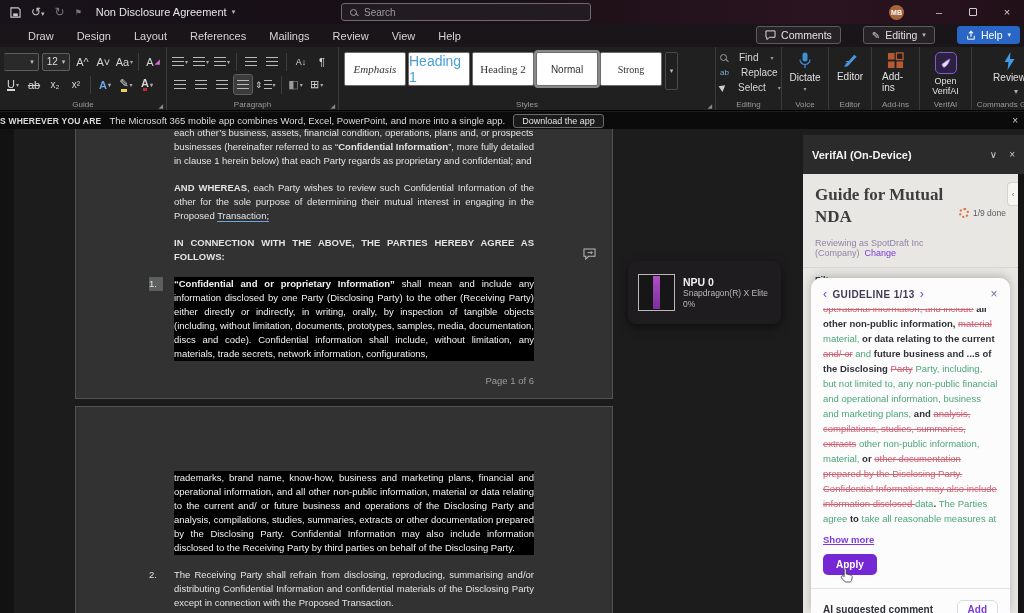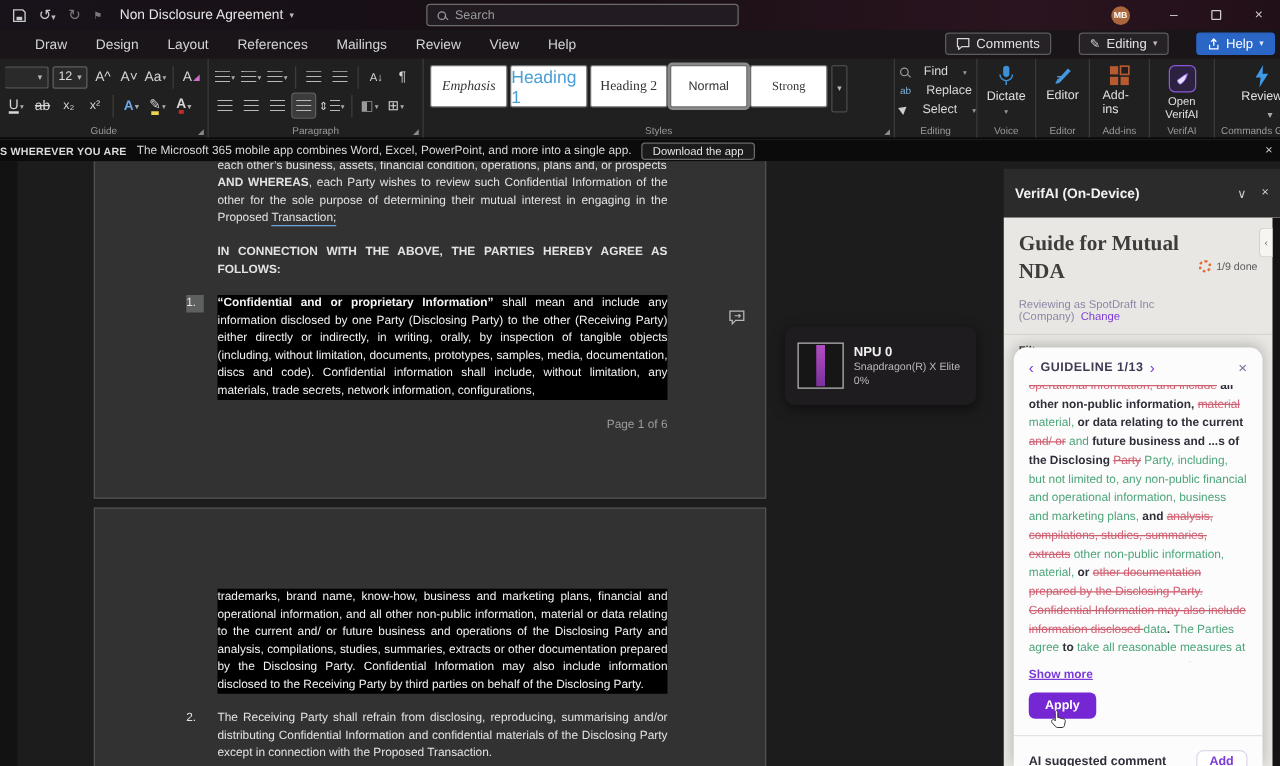--- a/index.html
+++ b/index.html
@@ -431,20 +431,21 @@
     <span>The Microsoft 365 mobile app combines Word, Excel, PowerPoint, and more into a single app.</span>
     <span class="dl-btn">Download the app</span>
     <span class="banner-x">×</span>
   </div>
 
   <div class="main">
     <div class="docarea">
 
       <div class="page page1">
         <div class="clip-line">each other’s business, assets, financial condition, operations, plans and, or prospects of their</div>
+        <p><span>businesses (hereinafter referred to as “</span><b>Confidential Information</b><span>”, more fully detailed in clause 1 herein below) that each Party regards as proprietary and confidential; and</span></p>
         <p><b>AND WHEREAS</b><span>, each Party wishes to review such Confidential Information of the other for the sole purpose of determining their mutual interest in engaging in the Proposed </span><span class="doc-underline">Transaction;</span></p>
         <p style="font-weight:700">IN CONNECTION WITH THE ABOVE, THE PARTIES HEREBY AGREE AS FOLLOWS:</p>
         <div class="doc-item">
           <span class="num"><span class="num-hl">1.</span></span>
           <div class="hl" style="text-align:justify"><b>“Confidential and or proprietary Information”</b><span> shall mean and include any information disclosed by one Party (Disclosing Party) to the other (Receiving Party) either directly or indirectly, in writing, orally, by inspection of tangible objects (including, without limitation, documents, prototypes, samples, media, documentation, discs and code). Confidential information shall include, without limitation, any materials, trade secrets, network information, configurations,</span></div>
         </div>
         <div class="pagenum">Page 1 of 6</div>
         <svg class="cmt-ind" width="13" height="12" viewBox="0 0 14 13">
             <path d="M1 1h12v8H6l-3 3V9H1z" fill="none" stroke="#b9b9b9" stroke-width="1.1"></path>
             <path d="M5 5h5M8.5 3.5L10 5l-1.5 1.5" stroke="#b9b9b9" fill="none" stroke-width="1"></path>

